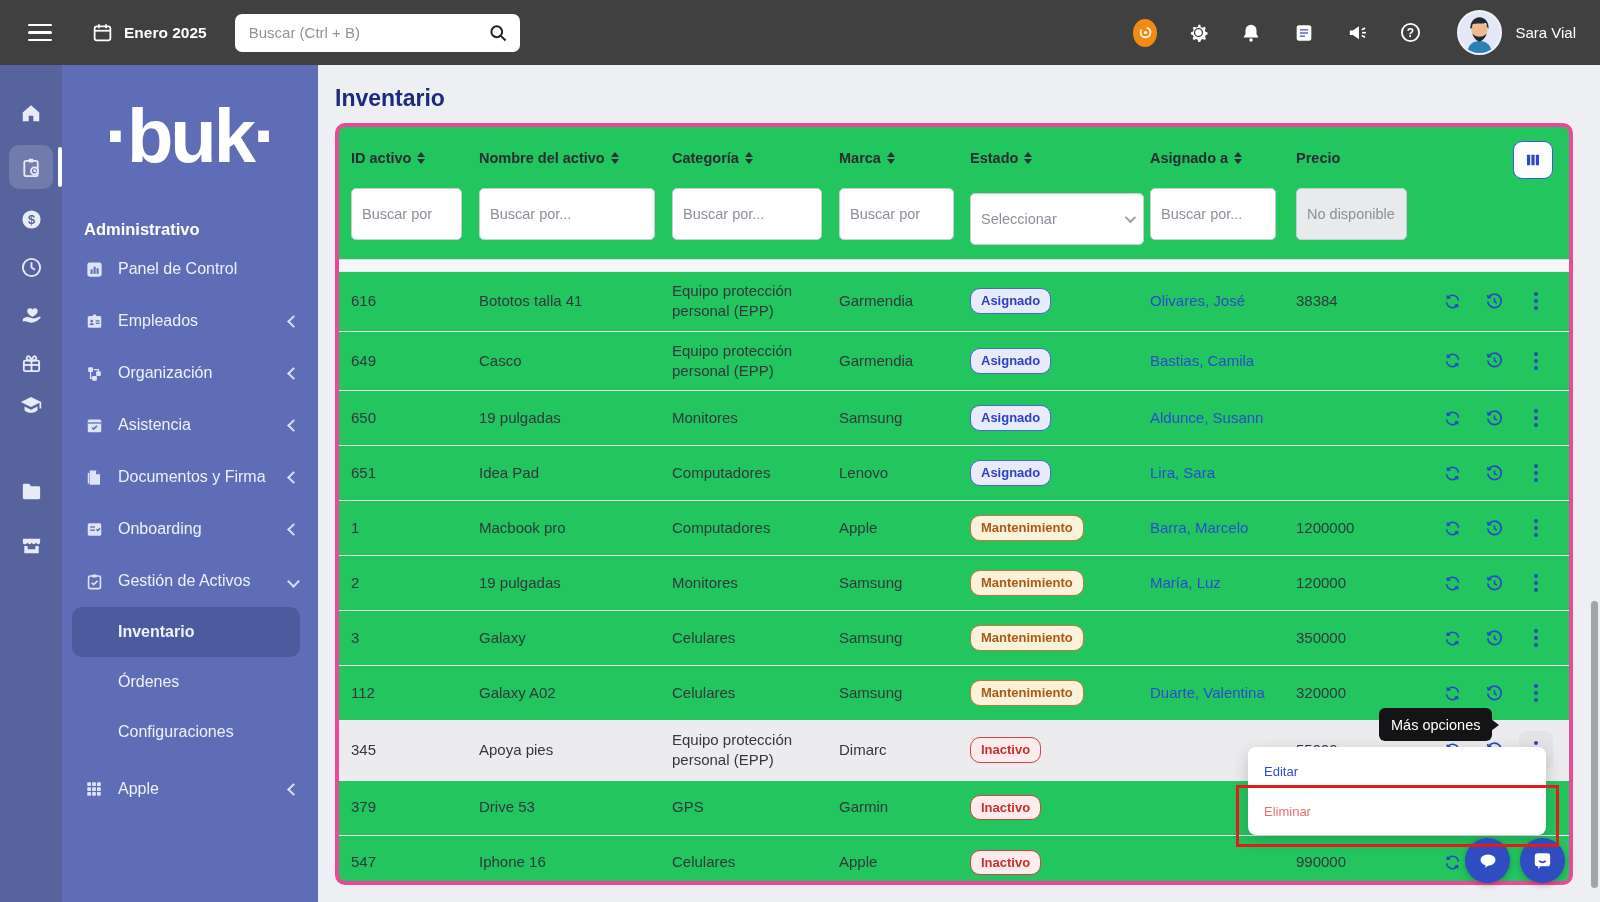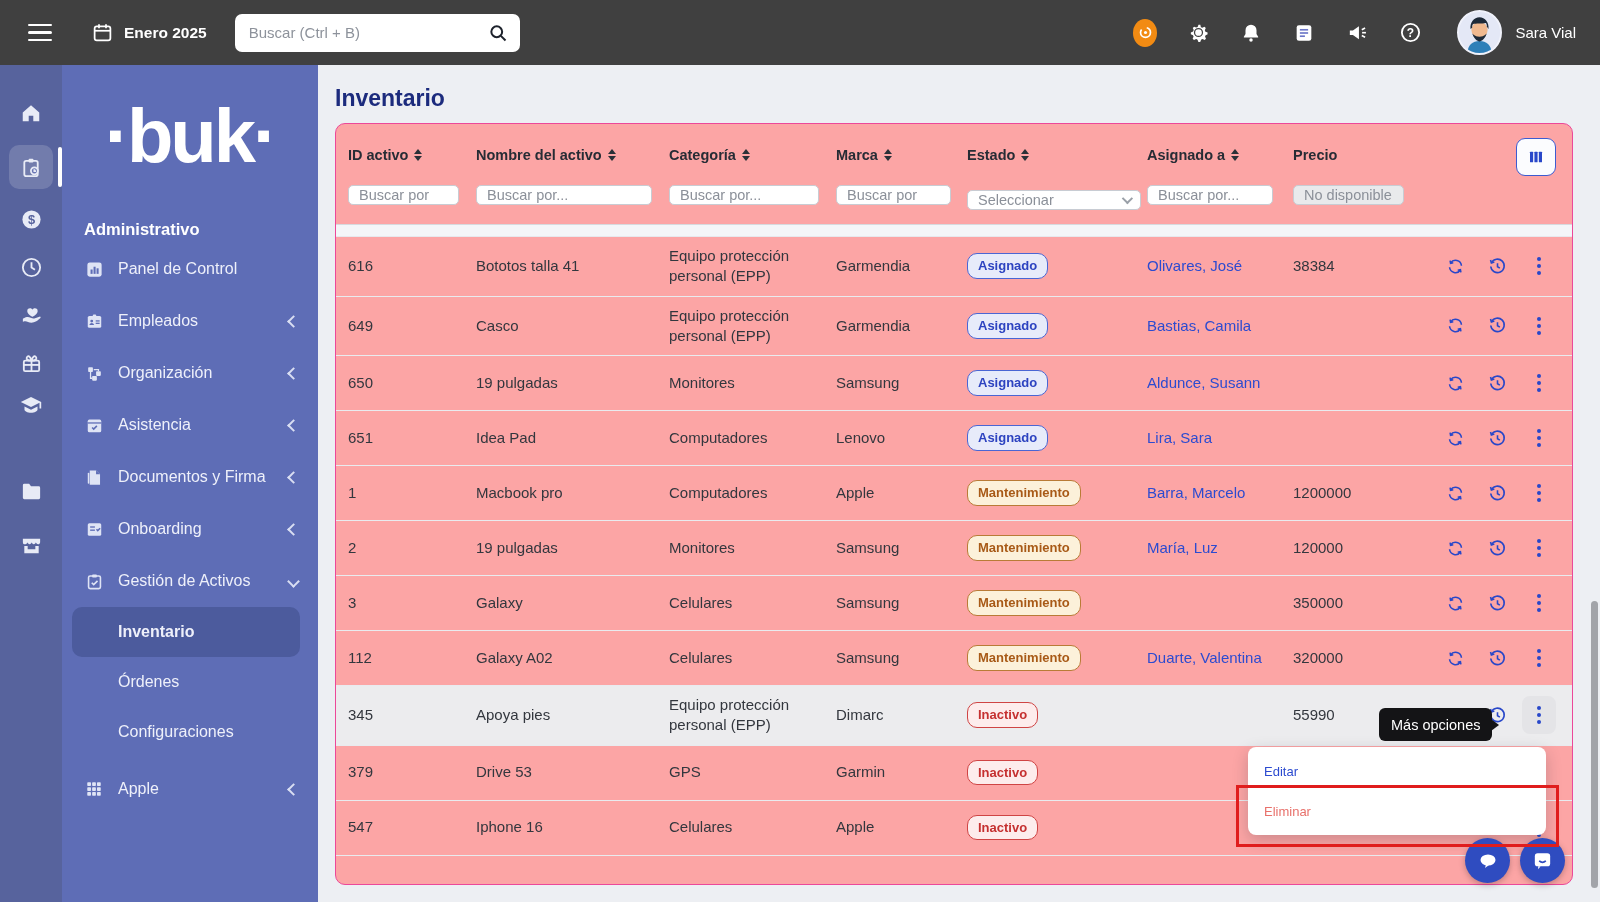--- a/index.html
+++ b/index.html
@@ -39,30 +39,30 @@
   .chev { width:9px; height:9px; border-right:2.2px solid #d9def2; border-bottom:2.2px solid #d9def2; flex-shrink:0; }
   .chev.left { transform:rotate(135deg); }
   .chev.down { transform:rotate(45deg); }
   .subitem { height:50px; margin:0 18px 0 10px; border-radius:10px; display:flex; align-items:center; padding-left:46px; font-size:16px; cursor:pointer; }
   .subitem.active { background:#4c5b9d; font-weight:700; }
   .nav-gap { height:6px; }
 
   
   .main { flex:1; position:relative; }
   .page-title { margin:20px 0 0 17px; font-size:23px; font-weight:700; color:#1c2b7d; }
-  .card { margin:11px 0 0 17px; width:1238px; height:762px; background:#fca5a5; border:1px solid #ec4899; border-radius:10px; position:relative; overflow:hidden; }
+  .card { margin:11px 0 0 17px; width:1238px; height:762px; background:#22c55e; border:4px solid #ec4899; border-radius:10px; position:relative; overflow:hidden; }
   .grid-cols { display:grid; grid-template-columns:128px 193px 167px 131px 180px 146px 133px 1fr; align-items:center; }
   .thead { padding:18px 16px 0 12px; height:44px; }
   .th { font-size:14.5px; font-weight:700; color:#272c35; display:flex; align-items:center; }
   .sort { display:inline-flex; flex-direction:column; gap:2.5px; margin-left:6px; cursor:pointer; }
   .sort i { width:0; height:0; border-left:4px solid transparent; border-right:4px solid transparent; display:block; }
   .sort .up { border-bottom:5px solid #2b3038; }
   .sort .dn { border-top:5px solid #2b3038; }
   .filters { padding:12px 16px 14px 12px; }
-  .filters input, .fake-select { width:111px; height:20px; border:1px solid #c8ccd3; border-radius:5px; padding:0 10px; font-size:14.5px; color:#3a3f47; background:#fff; font-family:"Liberation Sans",sans-serif; outline:none; }
+  .filters input, .fake-select { width:111px; height:52px; border:1px solid #c8ccd3; border-radius:5px; padding:0 10px; font-size:14.5px; color:#3a3f47; background:#fff; font-family:"Liberation Sans",sans-serif; outline:none; }
   .filters input::placeholder { color:#8b9099; }
   .f-nombre { width:176px !important; }
   .f-categoria { width:150px !important; }
   .f-marca { width:115px !important; }
   .f-asignado { width:126px !important; }
   .fake-select { width:174px; display:inline-flex; align-items:center; justify-content:space-between; color:#8b9099; cursor:pointer;margin-top:10px; }
   .fake-select .caret { width:8px; height:8px; border-right:2px solid #9aa0a8; border-bottom:2px solid #9aa0a8; transform:rotate(45deg) translateY(-2px); }
   .f-precio { background:#e9eaec !important; color:#8b9099 !important; }
   .cols-btn { position:absolute; top:14px; right:16px; width:40px; height:38px; border:1px solid #3d5bd0; border-radius:9px; background:#fbfcfe; display:flex; align-items:center; justify-content:center; cursor:pointer; color:#2847c9; }
   .divider-strong { height:1px; background:#d7dade; }

